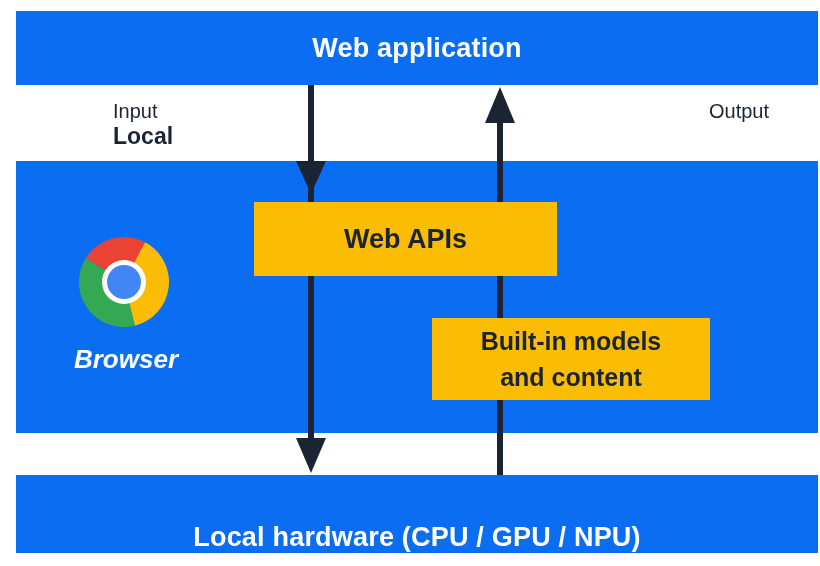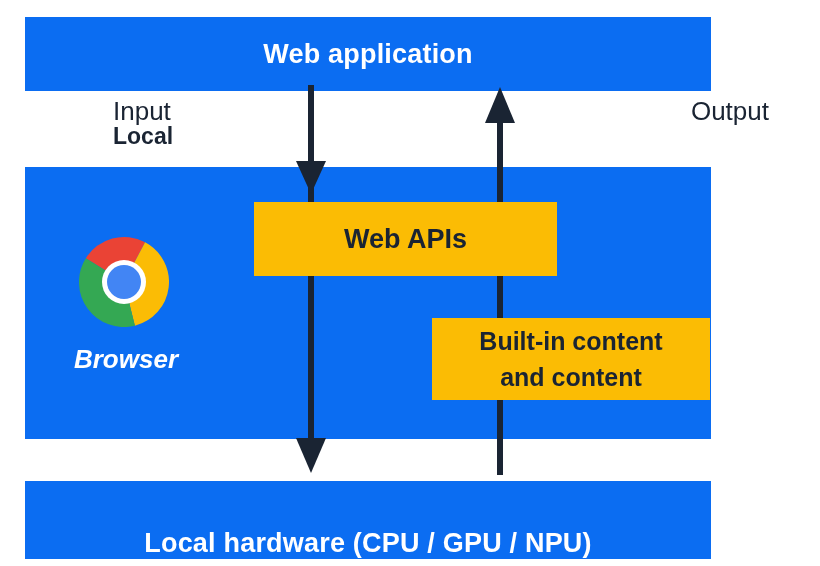--- a/index.html
+++ b/index.html
@@ -17,25 +17,24 @@
   #stage {
     position: relative;
     width: 820px;
     height: 566px;
     background: var(--white, #fff);
     font-family: "Liberation Sans", sans-serif;
     overflow: hidden;
   }
   .panel {
     position: absolute;
-    left: 25px;
-    width: 686px;
+    left: 16px;
+    width: 802px;
     background: var(--blue, #0b6df2);
     z-index: 1;
-    margin-top: 6px;
   }
   .bar-top    { top: 11px;  height: 74px; display: flex; align-items: center; justify-content: center; }
   .bar-bottom { top: 475px; height: 78px; display: flex; align-items: flex-end; justify-content: center; }
   .section-middle { top: 161px; height: 272px; }
   .bar-title {
     color: var(--white, #fff);
     font-size: 27px;
     font-weight: bold;
     letter-spacing: 0.2px;
   }
@@ -78,21 +77,21 @@
     align-items: center;
     justify-content: center;
     text-align: right;
     font-weight: bold;
     z-index: 3;
   }
   .box-web-apis { left: 254px; top: 202px; width: 303px; height: 74px; font-size: 27px; }
   .box-builtin  { left: 432px; top: 318px; width: 278px; height: 82px; font-size: 25px; line-height: 36px; }
   
   .gap-label { position: absolute; z-index: 4; color: var(--ink, #1a2433); }
-  .gap-label .small { font-size: 26px; line-height: 24px; font-weight: normal; }
+  .gap-label .small { font-size: 20px; line-height: 24px; font-weight: normal; }
   .gap-label .big   { font-size: 23px; line-height: 27px; font-weight: bold; }
   .label-input  { left: 113px; top: 99px; text-align: left; }
   .label-output { right: 51px; top: 99px; text-align: right; margin-left: 39px; }
   
   .chrome-logo { position: absolute; left: 79px; top: 237px; width: 90px; height: 90px; z-index: 2; }
   .browser-label {
     position: absolute;
     left: 40px; top: 344px; width: 172px;
     text-align: center;
     color: var(--white, #fff);
@@ -137,17 +136,17 @@
     <path d="M45,45 L55.9,88.7 A45,45 0 0 1 6.8,21.2 Z" fill="var(--chrome_green, #34a853)"></path>
     <circle cx="45" cy="45" r="22" fill="#ffffff"></circle>
     <circle cx="45" cy="45" r="17" fill="var(--chrome_blue, #4285f4)"></circle>
   </svg>
   <div class="browser-label">Browser</div>
 
   <div class="process-box box-web-apis">
     <span>Web APIs</span>
   </div>
   <div class="process-box box-builtin">
-    <span>Built-in content</span>
+    <span>Built-in models</span>
     <span>and content</span>
   </div>
 
 </div>
 
 </body></html>

